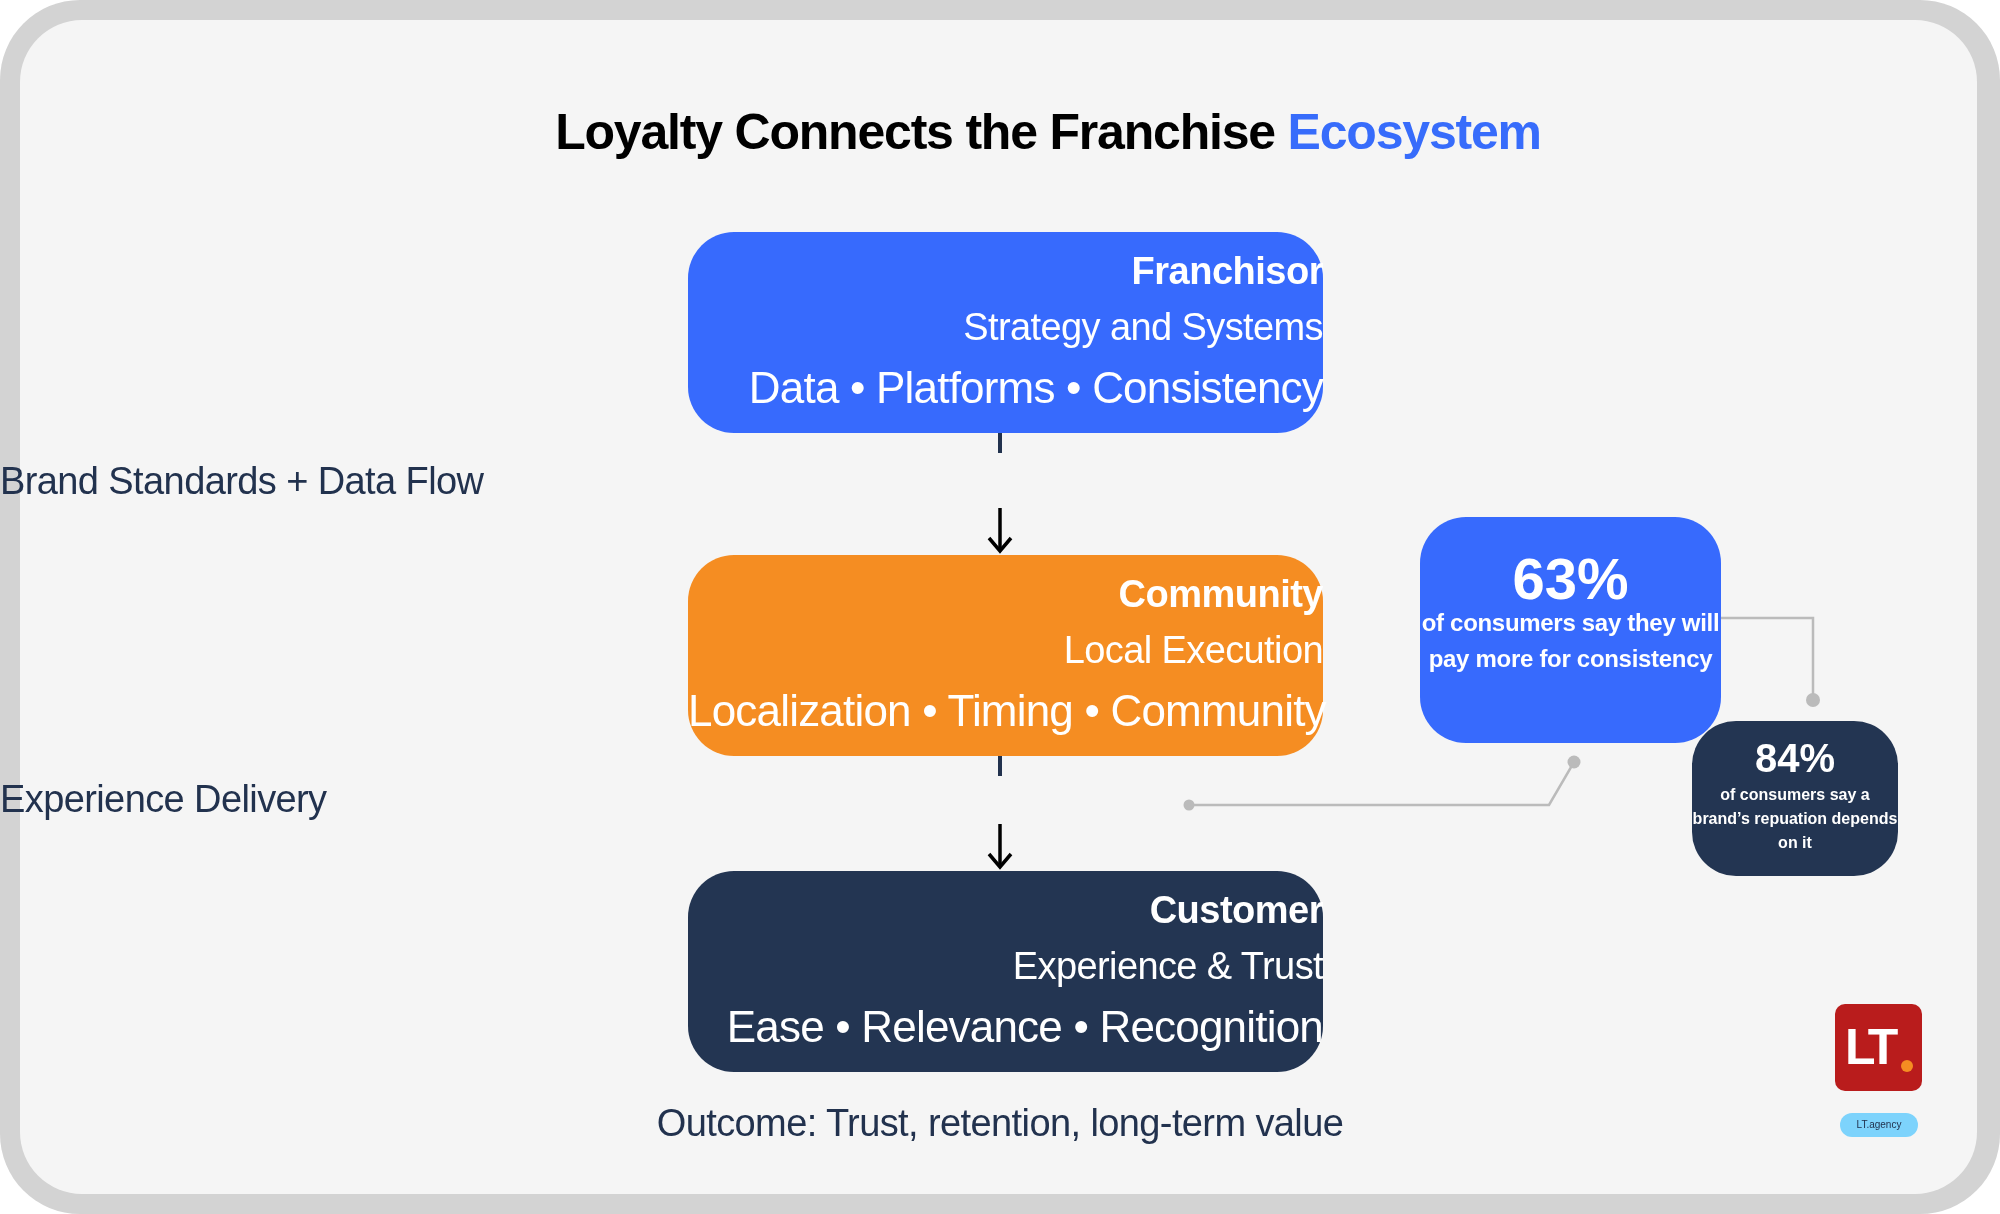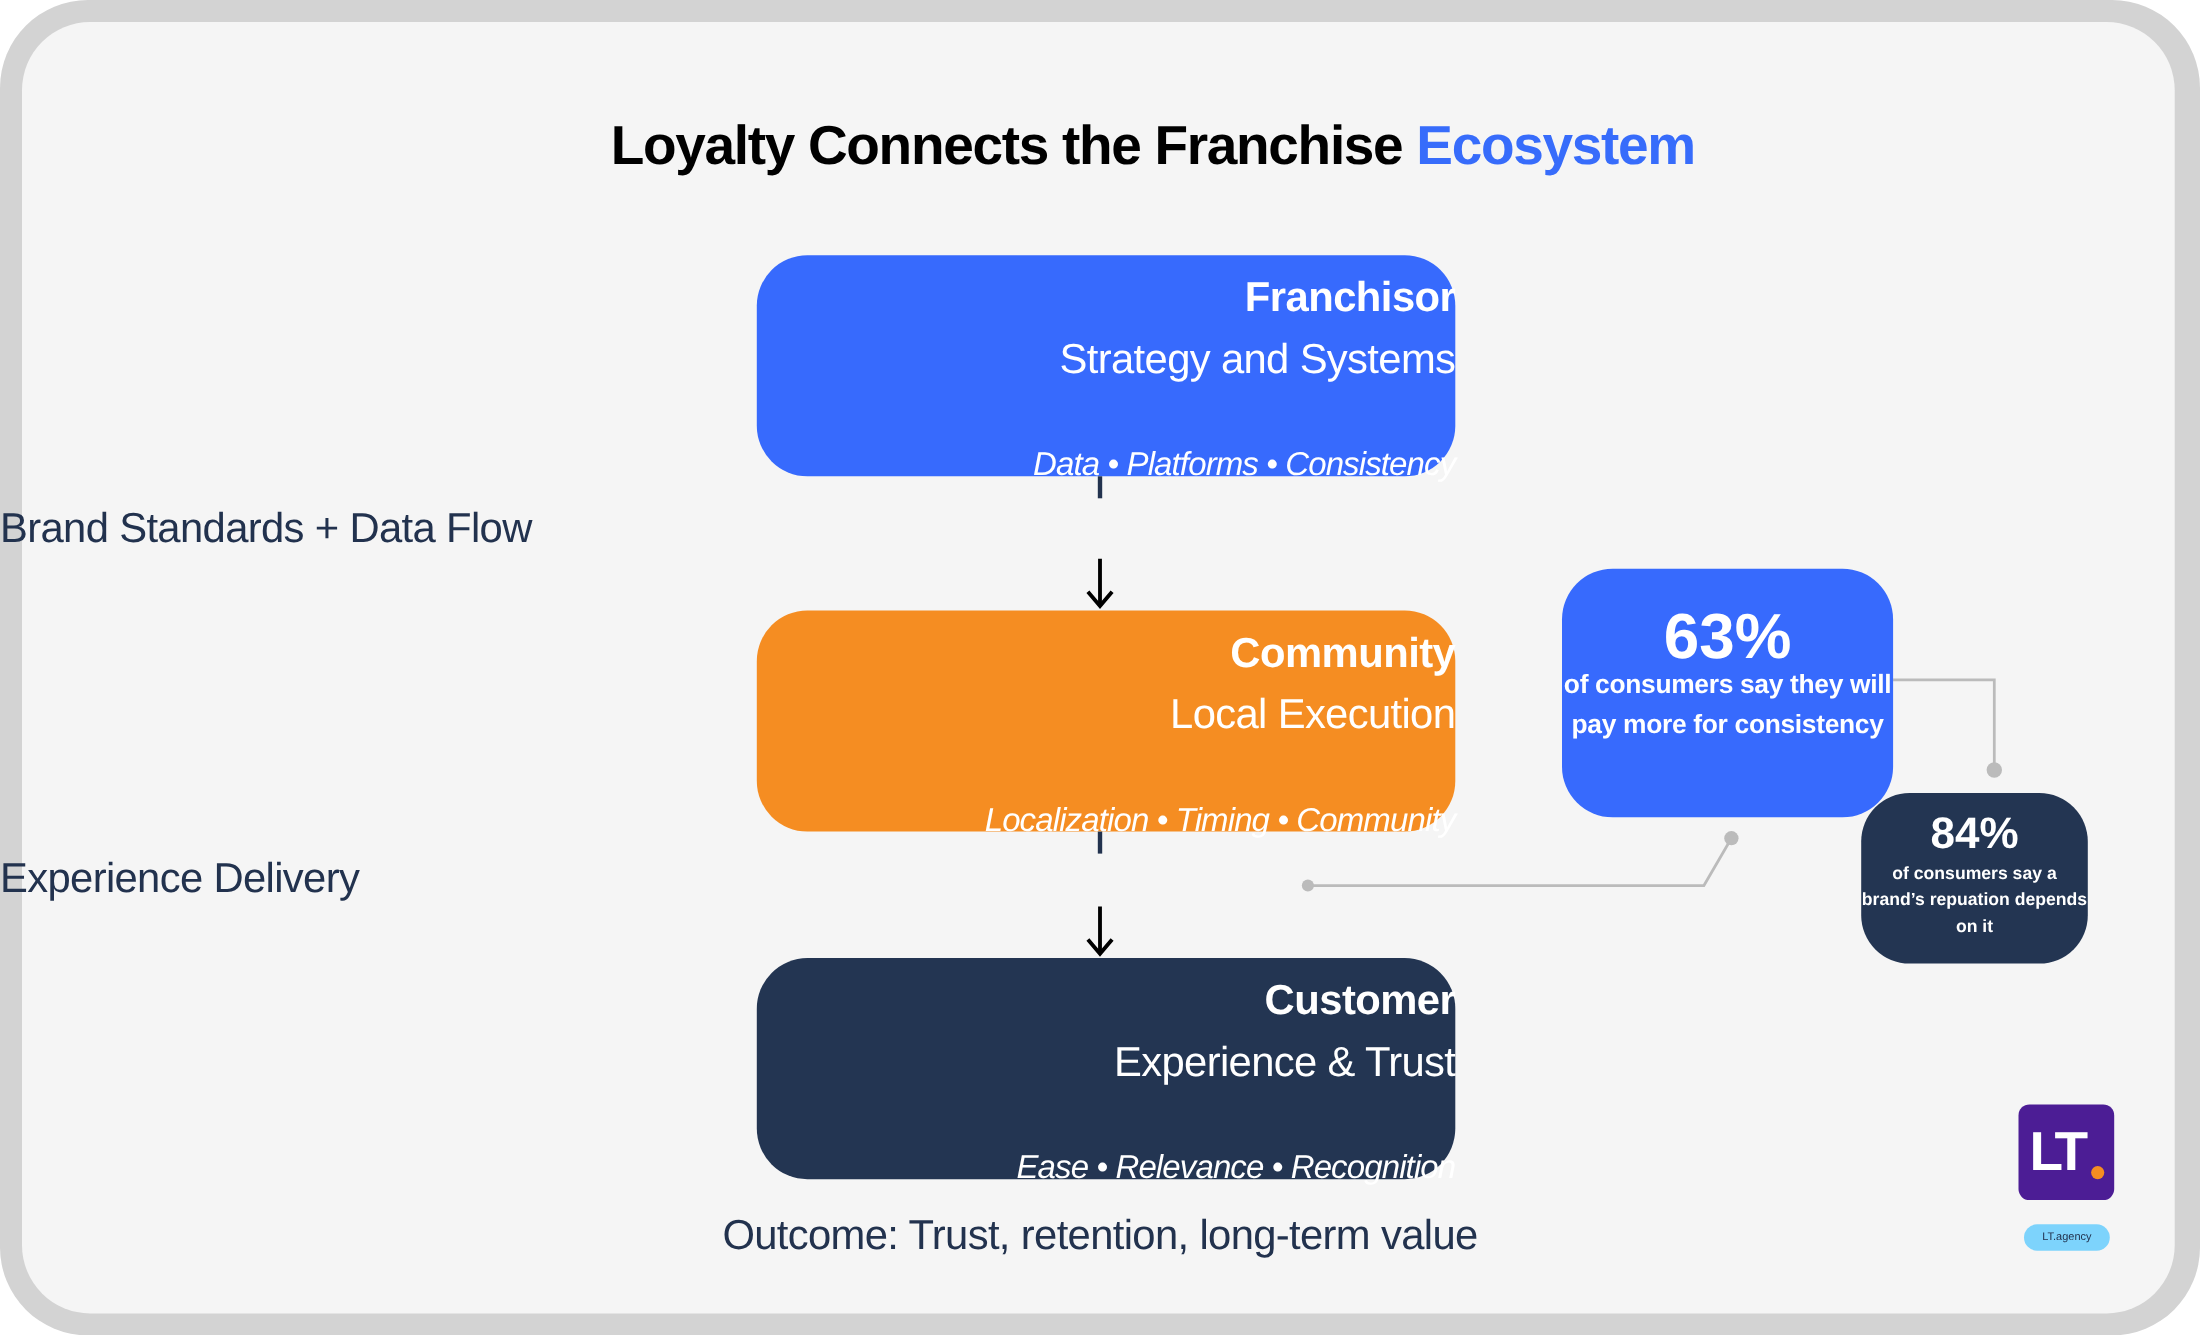--- a/index.html
+++ b/index.html
@@ -30,21 +30,21 @@
       margin-left: 48px;
     }
     .title .accent { color: #376cfb; }
 
     .box {
       position: absolute; left: 688px; width: 635px; height: 201px;
       border-radius: 46px; color: #fff; text-align: right;
     }
     .box .b-title { position: absolute; left: 0; right: 0; font-size: 38px; font-weight: bold; letter-spacing: -0.5px; }
     .box .b-sub   { position: absolute; left: 0; right: 0; font-size: 38px; letter-spacing: -0.6px; }
-    .box .b-tags  { position: absolute; left: 0; right: 0; font-size: 30px; font-style: italic; letter-spacing: -0.8px; white-space: nowrap; margin-top: 43px; }
+    .box .b-tags  { position: absolute; left: 0; right: 0; font-size: 44px; letter-spacing: -0.8px; white-space: nowrap; }
     .box .b-title { top: 18px; }
     .box .b-sub   { top: 74px; }
     .box .b-tags  { top: 131px; }
 
     .franchisor { top: 232px; background: #376afd; }
     .franchise  { top: 555px; background: #f58d22; }
     .customer   { top: 871px; background: #233552; }
 
     .ghost {
       position: absolute; left: 688px; width: 635px; top: 706px;
@@ -80,21 +80,21 @@
       left: 1692px; top: 721px; width: 206px; height: 155px;
       background: #233552; border-radius: 44px;
     }
     .stat-84 .num { position: absolute; left: 0; right: 0; top: 14px; font-size: 40px; line-height: 46px; }
     .stat-84 .desc { position: absolute; left: 0; right: 0; top: 62px; font-size: 16px; line-height: 24px; }
 
     svg.leaders { position: absolute; left: 0; top: 0; width: 2000px; height: 1214px; pointer-events: none; }
 
     .logo {
       position: absolute; left: 1835px; top: 1004px; width: 87px; height: 87px;
-      background: #4c1d95; border-radius: 10px;
+      background: #b91c1c; border-radius: 10px;
     }
     .logo .lt {
       position: absolute; left: 10px; top: 14px; font-size: 50px; font-weight: bold;
       color: #fff; letter-spacing: -4px; line-height: 58px;
     }
     .logo .dot {
       position: absolute; left: 66px; top: 56px; width: 12px; height: 12px;
       background: #f58d22; border-radius: 50%;
     }
     .logo-label {

